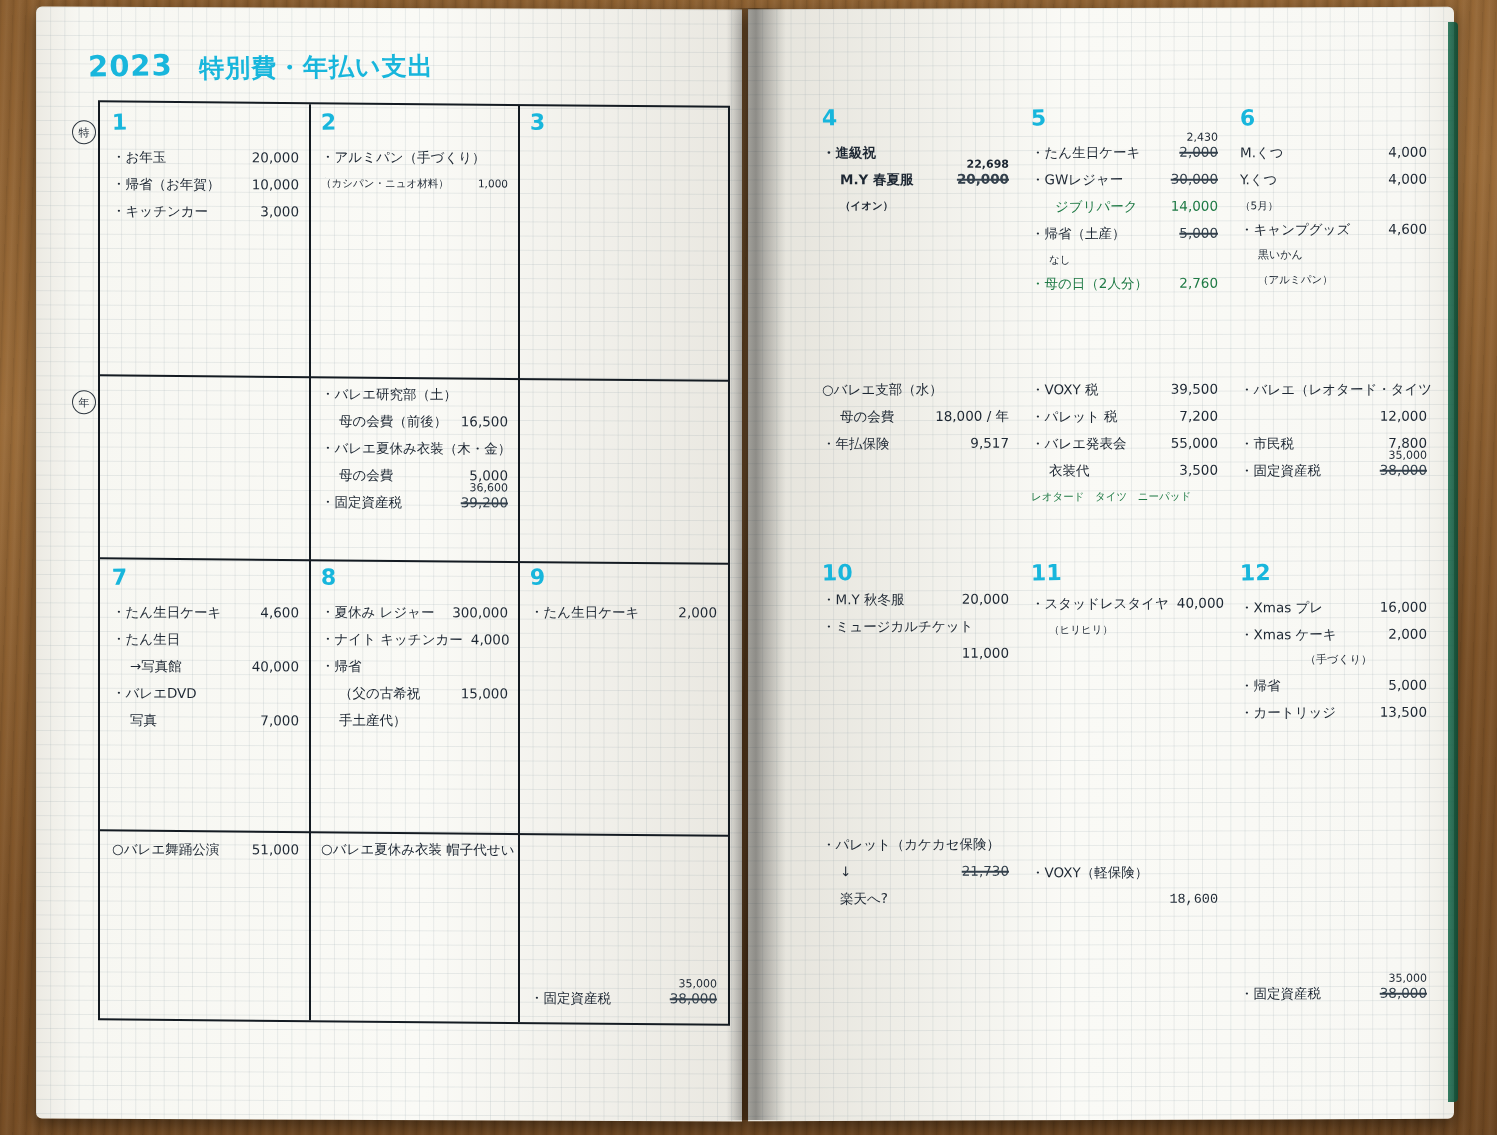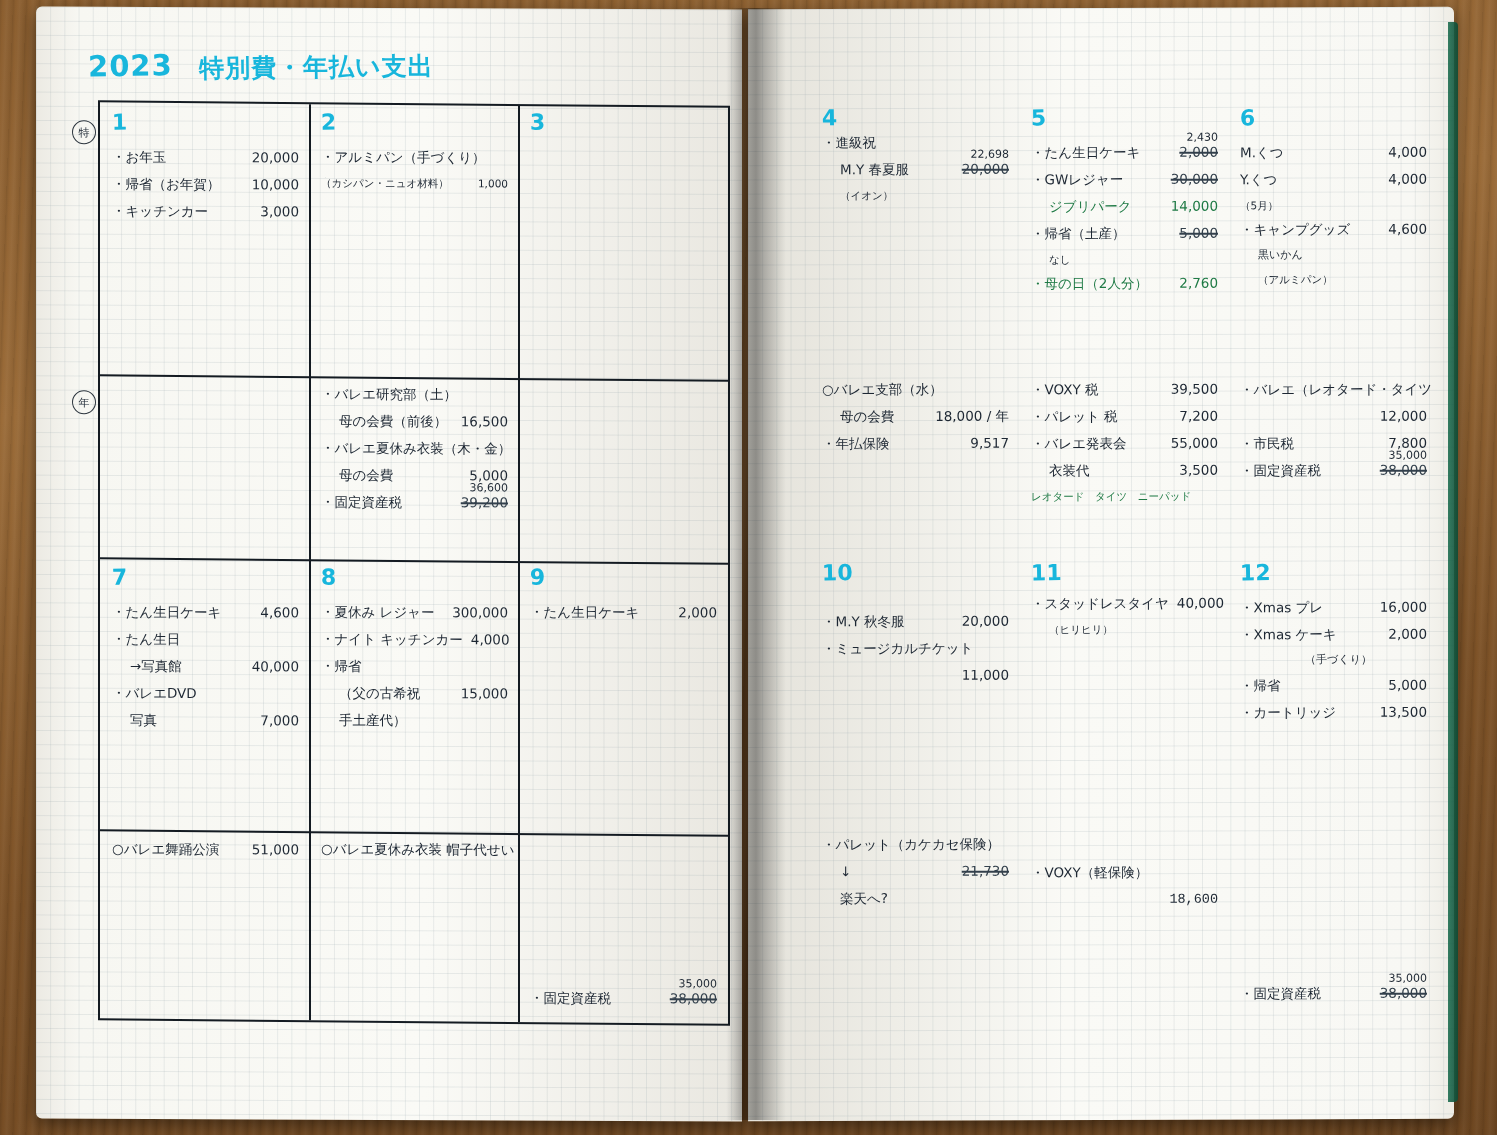--- a/index.html
+++ b/index.html
@@ -196,21 +196,21 @@
           <span class="lbl">母の会費</span>
           <span class="stack"><span class="amt">5,000</span></span>
         </div>
         <div class="row">
           <span class="lbl">・固定資産税</span>
           <span class="stack"><span class="amt strike">39,200</span><span class="over">36,600</span></span>
         </div>
       </div>
       <div class="cell hand" style="left: 484px; top: 98px; width: 205px; height: 266px; transform: skewY(0.25deg);"><div class="cellnum">3</div><div style="margin-top: 10px;"></div></div>
       <div class="cell hand" style="left: 484px; top: 373px; width: 205px; height: 173px; transform: skewY(0.25deg);"></div>
-      <div class="cell hand" style="left: 776px; top: 93px; width: 205px; height: 266px; transform: skewY(-0.2deg);"><div class="cellnum">4</div><div style="">
+      <div class="cell hand" style="left: 776px; top: 93px; width: 205px; height: 266px; transform: skewY(-0.2deg);"><div class="cellnum">4</div><div style="margin-top: 10px; font-weight: bold;">
           <div class="row">
             <span class="lbl">・進級祝</span>
             <span class="stack"><span class="amt"></span></span>
           </div>
           <div class="row" style="margin-left: 18px;">
             <span class="lbl">M.Y 春夏服</span>
             <span class="stack"><span class="amt strike">20,000</span><span class="over">22,698</span></span>
           </div>
           <div class="row" style="margin-left: 18px; font-size: 10.5px;">
             <span class="lbl">（イオン）</span>
@@ -233,21 +233,21 @@
       </div>
       <div class="cell hand" style="left: 985px; top: 93px; width: 205px; height: 266px; transform: skewY(-0.2deg);"><div class="cellnum">5</div><div style="margin-top: 10px;">
           <div class="row">
             <span class="lbl">・たん生日ケーキ</span>
             <span class="stack"><span class="amt strike">2,000</span><span class="over">2,430</span></span>
           </div>
           <div class="row">
             <span class="lbl">・GWレジャー</span>
             <span class="stack"><span class="amt strike">30,000</span></span>
           </div>
-          <div class="row" style="margin-left: 18px; color: rgb(31, 122, 69);">
+          <div class="row" style="margin-left: 24px; color: rgb(31, 122, 69);">
             <span class="lbl">ジブリパーク</span>
             <span class="stack"><span class="amt">14,000</span></span>
           </div>
           <div class="row">
             <span class="lbl">・帰省（土産）</span>
             <span class="stack"><span class="amt strike">5,000</span></span>
           </div>
           <div class="row" style="margin-left: 18px; font-size: 10.5px;">
             <span class="lbl">なし</span>
             <span class="stack"><span class="amt"></span></span>
@@ -386,21 +386,21 @@
           </div>
         </div></div>
       <div class="cell hand" style="left: 484px; top: 828px; width: 205px; height: 179px; transform: skewY(0.25deg);">
         <div style="position: absolute; left: 10px; right: 8px; bottom: 8px;">
           <div class="row" style="margin-bottom: 0px;">
             <span class="lbl">・固定資産税</span>
             <span class="stack"><span class="amt strike">38,000</span><span class="over">35,000</span></span>
           </div>
         </div>
       </div>
-      <div class="cell hand" style="left: 776px; top: 548px; width: 205px; height: 266px; transform: skewY(-0.2deg);"><div class="cellnum">10</div><div style="margin-top: 24px;">
+      <div class="cell hand" style="left: 776px; top: 548px; width: 205px; height: 266px; transform: skewY(-0.2deg);"><div class="cellnum">10</div><div style="margin-top: 2px;">
           <div class="row">
             <span class="lbl">・M.Y 秋冬服</span>
             <span class="stack"><span class="amt">20,000</span></span>
           </div>
           <div class="row">
             <span class="lbl">・ミュージカルチケット</span>
             <span class="stack"><span class="amt"></span></span>
           </div>
           <div class="row" style="margin-left: 18px;">
             <span class="lbl"></span>

